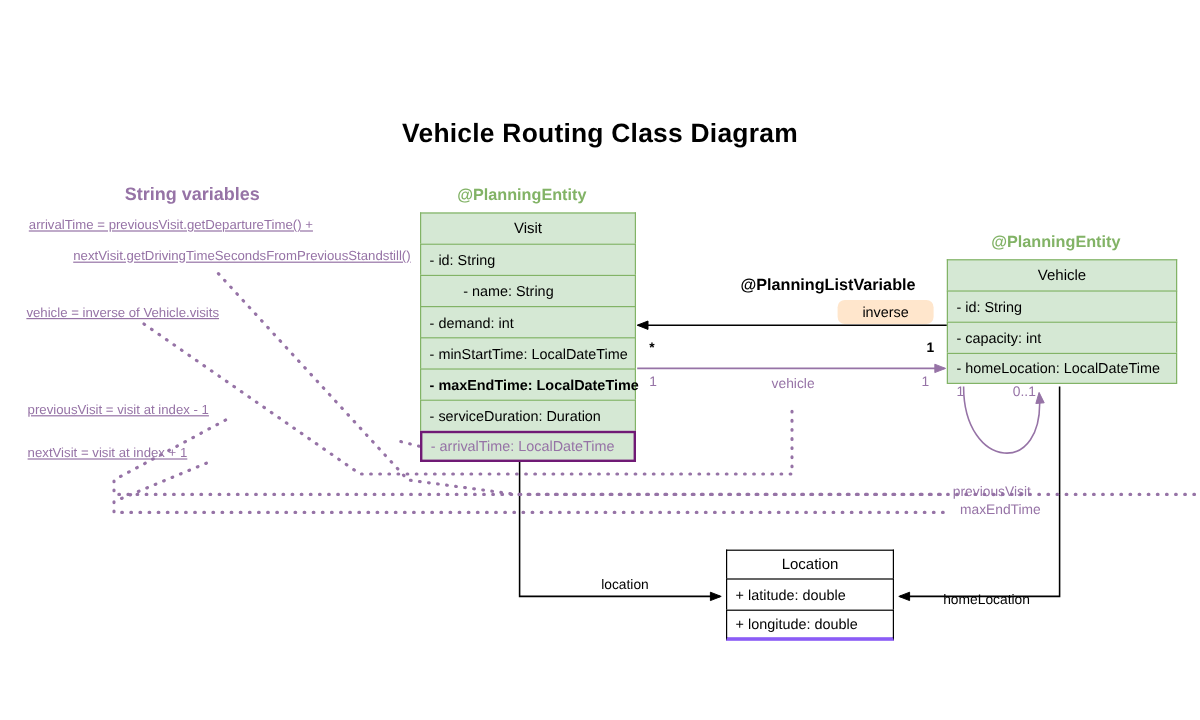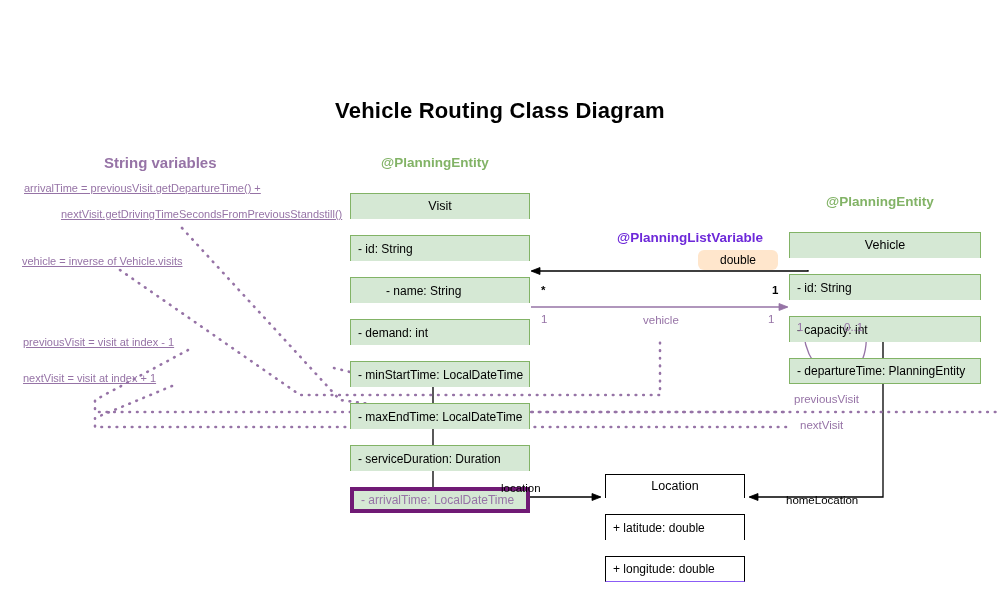--- a/index.html
+++ b/index.html
@@ -38,21 +38,21 @@
   }
 
   
   .stereotype {
     position: absolute;
     font-size: 13.5px;
     font-weight: bold;
     white-space: nowrap;
   }
   .stereotype.green { color: #82b366; }
-  .stereotype.orange { color: #6d28d9; }
+  .stereotype.orange { color: #000000; }
 
   
   .section-heading {
     position: absolute;
     font-size: 15px;
     font-weight: bold;
     color: #9673a6;
     white-space: nowrap;
   }
 
@@ -62,21 +62,20 @@
     box-sizing: border-box;
   }
   .uml-row {
     box-sizing: border-box;
     font-size: 12px;
     color: #000000;
     line-height: 1;
     display: flex;
     align-items: center;
     white-space: nowrap;
-    margin-top: 16px;
   }
   .uml-row.title-row {
     justify-content: center;
     font-size: 12.5px;
   }
   .uml-row.attr-row {
     justify-content: flex-start;
     padding-left: 7px;
   }
 
@@ -84,32 +83,32 @@
   .uml-class.entity .uml-row {
     background: #d5e8d4;
     border: 1px solid #82b366;
     border-bottom: none;
   }
   .uml-class.entity .uml-row:last-child {
     border-bottom: 1px solid #82b366;
   }
   
   .uml-class.entity .uml-row.shadow-row {
-    border: 4px solid #701a75;
+    border: 2px solid #701a75;
     color: #9673a6;
   }
 
   
   .uml-class.plain .uml-row {
     background: #ffffff;
     border: 1px solid #000000;
     border-bottom: none;
   }
   .uml-class.plain .uml-row:last-child {
-    border-bottom: 1px solid #8b5cf6;
+    border-bottom: 3px solid #8b5cf6;
   }
 
   
   .edge-label {
     position: absolute;
     font-size: 11.5px;
     white-space: nowrap;
     line-height: 1;
   }
   .edge-label.black { color: #000000; }
@@ -213,59 +212,59 @@
   <div class="formula" style="left:23px; top:373px;">nextVisit = visit at index + 1</div>
 
   <div class="stereotype green" style="left:381px; top:155px;">@PlanningEntity</div>
 
   <div class="uml-class entity" style="left:350px; top:177px; width:180px;">
     <div class="uml-row title-row" style="height:26px;">Visit</div>
     <div class="uml-row attr-row" style="height:26px;">- id: String</div>
     <div class="uml-row attr-row" style="height:26px;padding-left:35px;">- name: String</div>
     <div class="uml-row attr-row" style="height:26px;">- demand: int</div>
     <div class="uml-row attr-row" style="height:26px;">- minStartTime: LocalDateTime</div>
-    <div class="uml-row attr-row" style="height:26px;">- maxEndTime: LocalDateTime</div>
+    <div class="uml-row attr-row" style="height:26px;font-weight:bold;">- maxEndTime: LocalDateTime</div>
     <div class="uml-row attr-row" style="height:26px;">- serviceDuration: Duration</div>
     <div class="uml-row attr-row shadow-row" style="height:26px;">- arrivalTime: LocalDateTime</div>
   </div>
 
   <div class="stereotype green" style="left:826px; top:194px;">@PlanningEntity</div>
 
   <div class="uml-class entity" style="left:789px; top:216px; width:192px;">
     <div class="uml-row title-row" style="height:26px;">Vehicle</div>
     <div class="uml-row attr-row" style="height:26px;">- id: String</div>
     <div class="uml-row attr-row" style="height:26px;">- capacity: int</div>
-    <div class="uml-row attr-row" style="height:26px;">- departureTime: PlanningEntity</div>
+    <div class="uml-row attr-row" style="height:26px;">- homeLocation: LocalDateTime</div>
   </div>
 
   <div class="uml-class plain" style="left:605px; top:458px; width:140px;">
     <div class="uml-row title-row" style="height:24px;">Location</div>
     <div class="uml-row attr-row" style="height:26px;">+ latitude: double</div>
     <div class="uml-row attr-row" style="height:26px;">+ longitude: double</div>
   </div>
 
   <div class="stereotype orange" style="left:617px; top:230px;">@PlanningListVariable</div>
 
-  <div class="role-badge" style="left:698px; top:250px; width:80px; height:20px;">double</div>
+  <div class="role-badge" style="left:698px; top:250px; width:80px; height:20px;">inverse</div>
 
   <div class="edge-label black bold" style="left:541px; top:285px;">*</div>
 
   <div class="edge-label black bold" style="left:772px; top:285px;">1</div>
 
   <div class="edge-label purple" style="left:541px; top:314px;">1</div>
 
   <div class="edge-label purple" style="left:643px; top:315px;">vehicle</div>
 
   <div class="edge-label purple" style="left:768px; top:314px;">1</div>
 
   <div class="edge-label purple" style="left:797px; top:322px;">1</div>
 
   <div class="edge-label purple" style="left:844px; top:322px;">0..1</div>
 
-  <div class="edge-label purple" style="left:794px; top:394px;">previousVisit</div>
-
-  <div class="edge-label purple" style="left:800px; top:420px;">nextVisit</div>
+  <div class="edge-label purple" style="left:794px; top:405px;">previousVisit</div>
+
+  <div class="edge-label purple" style="left:800px; top:420px;">maxEndTime</div>
 
   <div class="edge-label black" style="left:501px; top:483px;">location</div>
 
   <div class="edge-label black" style="left:786px; top:483px;margin-top:12px;">homeLocation</div>
 
 </div>
 
 </body></html>

